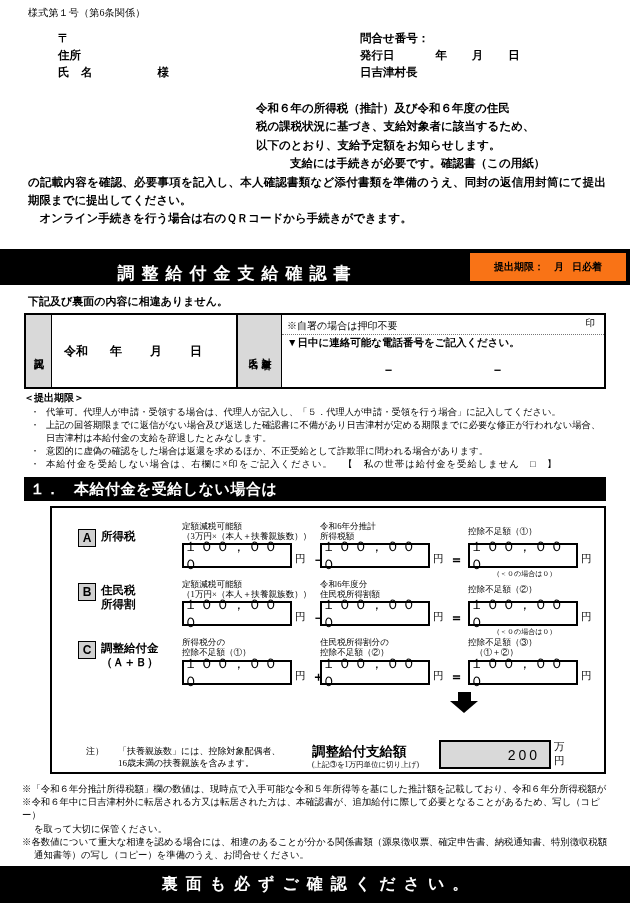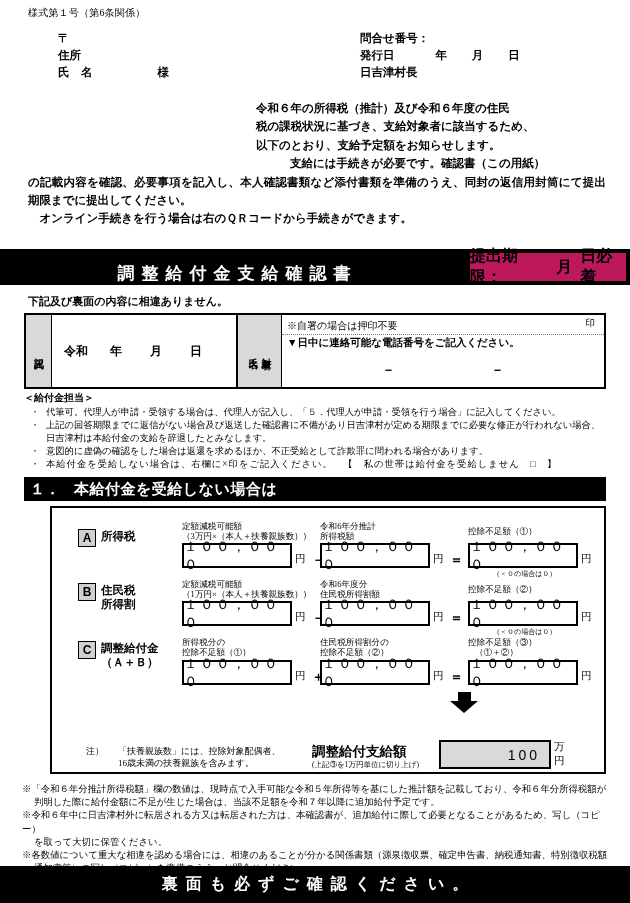--- a/index.html
+++ b/index.html
@@ -61,23 +61,23 @@
     background:#000;color:#fff;
   }
   .titlebar .t-main{
     position:absolute;left:0;top:0;width:468px;height:49px;
     display:flex;align-items:center;justify-content:center;
     font-size:17px;font-weight:bold;letter-spacing:7px;
     text-indent:7px;
   }
   .titlebar .t-dead{
     position:absolute;left:470px;top:4px;width:156px;height:28px;
-    background:#be185d;color:#000;
-    display:flex;align-items:center;justify-content:center;
-    font-size:16px;font-weight:bold;
+    background:#f97316;color:#000;
+    display:flex;align-items:center;justify-content:center;
+    font-size:10px;font-weight:bold;
   }
   .titlebar .t-dead .g1{display:inline-block;margin-left:10px;}
   .titlebar .t-dead .g2{display:inline-block;margin-left:8px;}
 
   .decl{
     position:absolute;left:28px;top:294px;
     font-size:11px;font-weight:bold;
   }
 
   
@@ -320,21 +320,21 @@
       <div class="sig-dots"></div>
       <span class="sig-tel-label">▼日中に連絡可能な電話番号をご記入ください。</span>
       <div class="sig-dashes">
         <span>－</span>
         <span>－</span>
       </div>
     </div>
   </div>
 
   <div class="notes">
-    <div class="nh">＜給付金担当＞</div>
+    <div class="nh">＜提出期限＞</div>
     <div class="row">
       <div class="bul">・</div>
       <div class="txt">代筆可。代理人が申請・受領する場合は、代理人が記入し、「５．代理人が申請・受領を行う場合」に記入してください。</div>
     </div>
     <div class="row">
       <div class="bul">・</div>
       <div class="txt">上記の回答期限までに返信がない場合及び返送した確認書に不備があり日吉津村が定める期限までに必要な修正が行われない場合、日吉津村は本給付金の支給を辞退したとみなします。</div>
     </div>
     <div class="row">
       <div class="bul">・</div>
@@ -423,29 +423,28 @@
   <div class="arrow-head"></div>
 
   <div class="note-kazoku">
     <span class="lead">注）</span>
     <div>「扶養親族数」には、控除対象配偶者、</div>
     <div>16歳未満の扶養親族を含みます。</div>
   </div>
 
   <div class="result-label">調整給付支給額</div>
   <div class="result-sub">(上記③を1万円単位に切り上げ)</div>
-  <div class="result-box">100</div>
+  <div class="result-box">200</div>
   <div class="result-unit">
     <div>万</div>
     <div>円</div>
   </div>
 
   <div class="footnotes">
     <p>※「令和６年分推計所得税額」欄の数値は、現時点で入手可能な令和５年所得等を基にした推計額を記載しており、令和６年分所得税額が</p>
-    <p class="cont">判明した際に給付金額に不足が生じた場合は、当該不足額を令和７年以降に追加給付予定です。</p>
     <p>※令和６年中に日吉津村外に転居される方又は転居された方は、本確認書が、追加給付に際して必要となることがあるため、写し（コピー）</p>
     <p class="cont">を取って大切に保管ください。</p>
     <p>※各数値について重大な相違を認める場合には、相違のあることが分かる関係書類（源泉徴収票、確定申告書、納税通知書、特別徴収税額</p>
     <p class="cont">通知書等）の写し（コピー）を準備のうえ、お問合せください。</p>
   </div>
 
   <div class="bottombar">裏面も必ずご確認ください。</div>
 
 </div>
 

